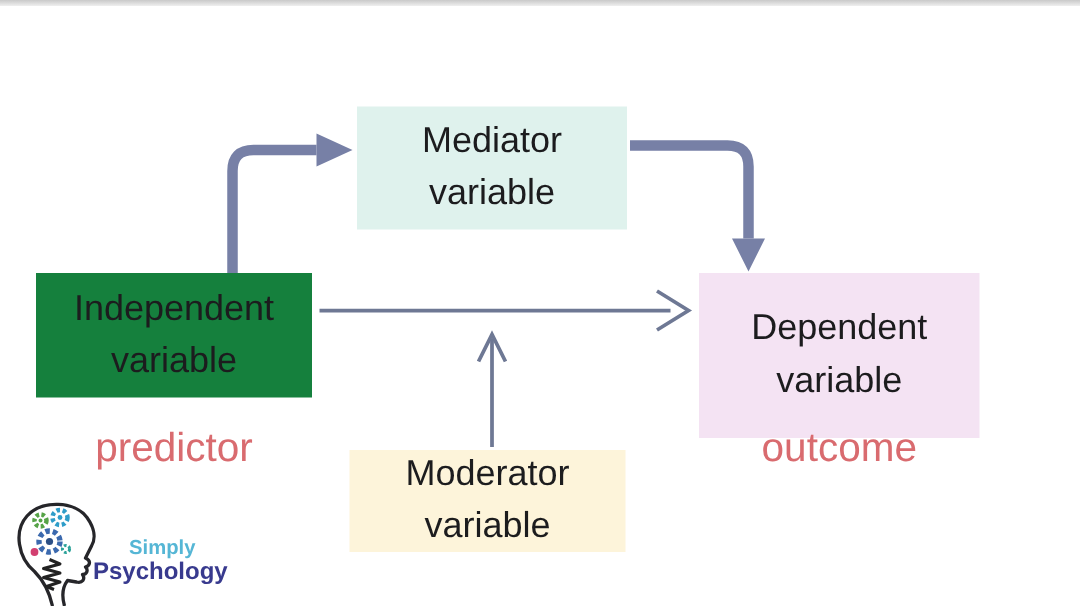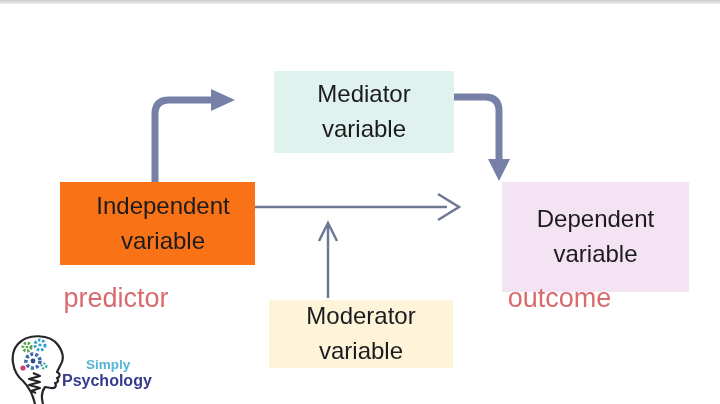--- a/index.html
+++ b/index.html
@@ -10,24 +10,23 @@
   #top-strip{position:absolute;top:0;left:0;width:720px;height:4px;
     background:linear-gradient(#c9c9c9,#efefef);}
   #title{
     position:absolute;top:13px;left:0;width:720px;text-align:center;
     font-size:30px;font-weight:bold;color:#1b80c4;letter-spacing:-0.3px;
   }
   .vbox{
     position:absolute;display:flex;align-items:center;justify-content:center;
     text-align:center;white-space:pre-line;font-size:24px;line-height:1.45;
     color:#1c1c1e;
-    margin-left:36px;
   }
   #box-mediator{left:238px;top:71px;width:180px;height:82px;background:#dff2ed;}
-  #box-independent{left:24px;top:182px;width:184px;height:83px;background:#f97316;padding-left:11px;}
+  #box-independent{left:24px;top:182px;width:184px;height:83px;background:#15803d;}
   #box-dependent{left:466px;top:182px;width:187px;height:110px;background:#f4e3f3;}
   #box-moderator{left:233px;top:300px;width:184px;height:68px;background:#fdf4da;}
   .anno{
     position:absolute;text-align:center;font-size:27px;color:#d96b6f;
   }
   #anno-predictor{left:24px;top:283px;width:184px;}
   #anno-outcome{left:466px;top:283px;width:187px;}
   #arrows{position:absolute;left:0;top:0;width:720px;height:404px;}
   #logo{position:absolute;left:2px;top:330px;width:170px;height:74px;}
   #logo text{font-family:"Liberation Sans","DejaVu Sans",sans-serif;}

